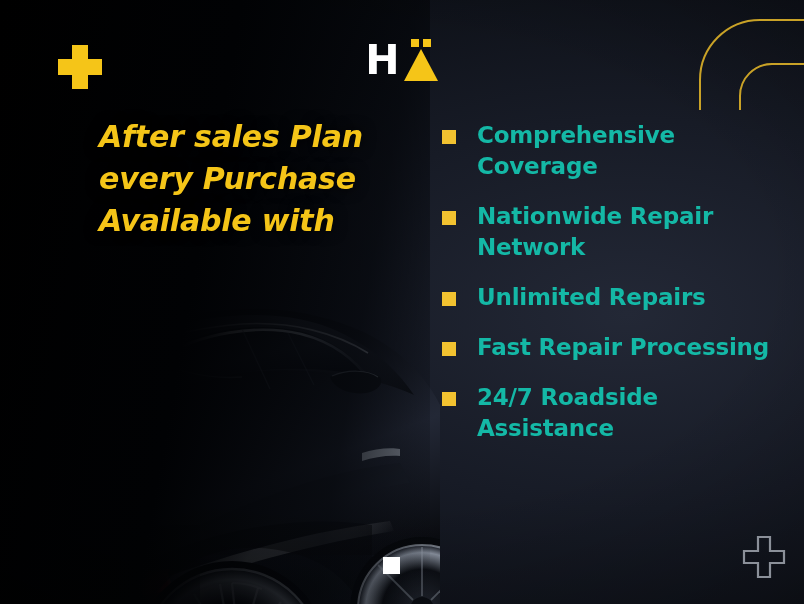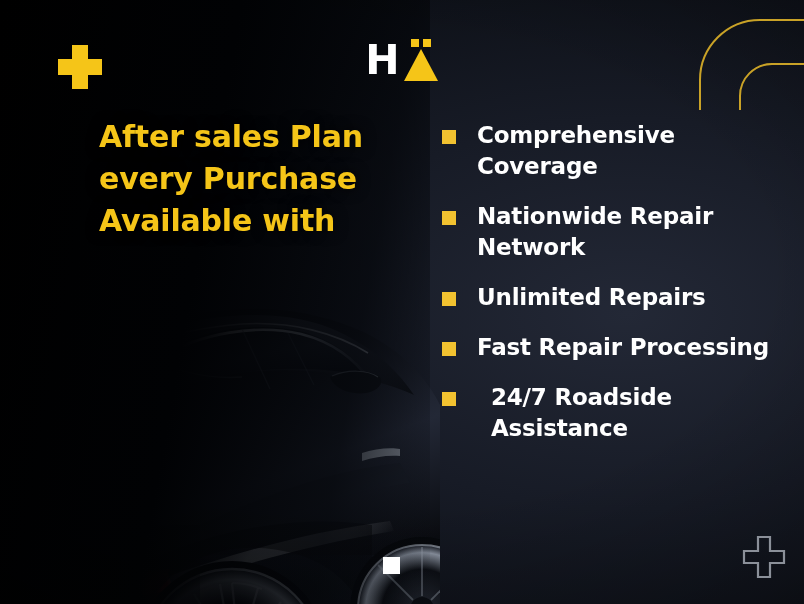--- a/index.html
+++ b/index.html
@@ -74,32 +74,32 @@
     letter-spacing:5.5px;text-align:center;
   }
 
   
   .headline{
     position:absolute;left:99px;top:116px;width:320px;
     color:#F5C518;font-weight:800;font-size:30px;line-height:42px;
     font-family:"DejaVu Sans",sans-serif;letter-spacing:-0.2px;
     text-shadow:0 0 14px rgba(0,0,0,0.85);
   }
-  .headline div{white-space:nowrap;}
+  .headline div{white-space:nowrap;font-style:italic;}
 
   
   .bullets{position:absolute;left:442px;top:120px;width:330px;}
   .bullet{display:flex;align-items:flex-start;margin-bottom:19px;}
-  .bullet:last-child{margin-bottom:0;gap:14px;}
+  .bullet:last-child{margin-bottom:0;}
   .bullet .sq{
     flex:0 0 auto;width:14px;height:14px;background:#F2C230;
     margin-top:10px;margin-right:21px;
   }
   .bullet .txt{
-    color:#ffffff;font-weight:700;font-size:23px;line-height:31px;
+    color:#14b8a6;font-weight:700;font-size:23px;line-height:31px;
     font-family:"DejaVu Sans",sans-serif;letter-spacing:-0.2px;
   }
 
   
   .slide-dot{
     position:absolute;left:383px;top:557px;width:17px;height:17px;background:#ffffff;
   }
 </style>
 </head>
 <body>

